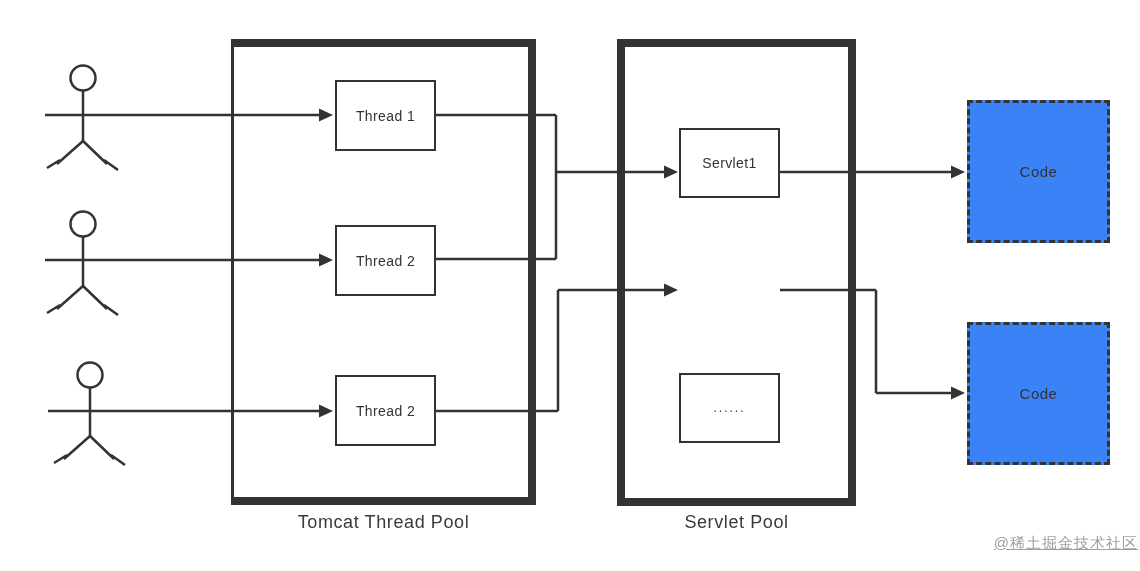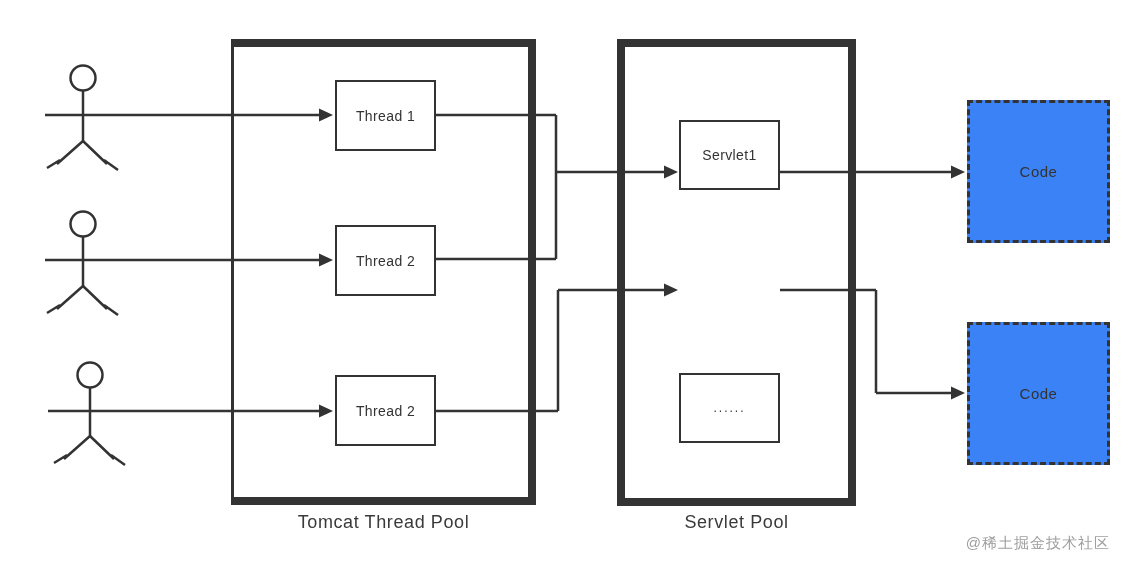--- a/index.html
+++ b/index.html
@@ -44,21 +44,21 @@
     justify-content: center;
     font-size: 14px;
     color: #333333;
     letter-spacing: 0.4px;
   }
   .thread { left: 335px; width: 101px; height: 71px; }
   .t1 { top: 80px; }
   .t2 { top: 225px; }
   .t3 { top: 375px; }
   .servletbox { left: 679px; width: 101px; height: 70px; }
-  .s1 { top: 120px; }
+  .s1 { top: 128px; }
   .s2 { top: 254px; }
   .s3 { top: 373px; font-size: 12px; letter-spacing: 2px; }
   .codebox {
     position: absolute;
     box-sizing: border-box;
     left: 967px; width: 143px; height: 143px;
     background: #3b82f6;
     border: 3px dashed #333333;
     display: flex;
     align-items: center;
@@ -74,25 +74,26 @@
     text-align: center;
     font-size: 18px;
     color: #3a3a3a;
     letter-spacing: 0.6px;
     top: 512px;
   }
   .pool-label.tomcat-label { left: 231px; width: 305px; }
   .pool-label.servlet-label { left: 617px; width: 239px; }
   .watermark {
     position: absolute;
-    right: 30px;
+    right: 2px;
     top: 534px;
     font-size: 15px;
     color: #9e9e9e;
     letter-spacing: 1px;
+    text-decoration: underline;
   }
 </style>
 </head>
 <body>
 
 <div class="canvas">
 
   <div class="pool tomcat"></div>
   <div class="pool servlet"></div>
 

